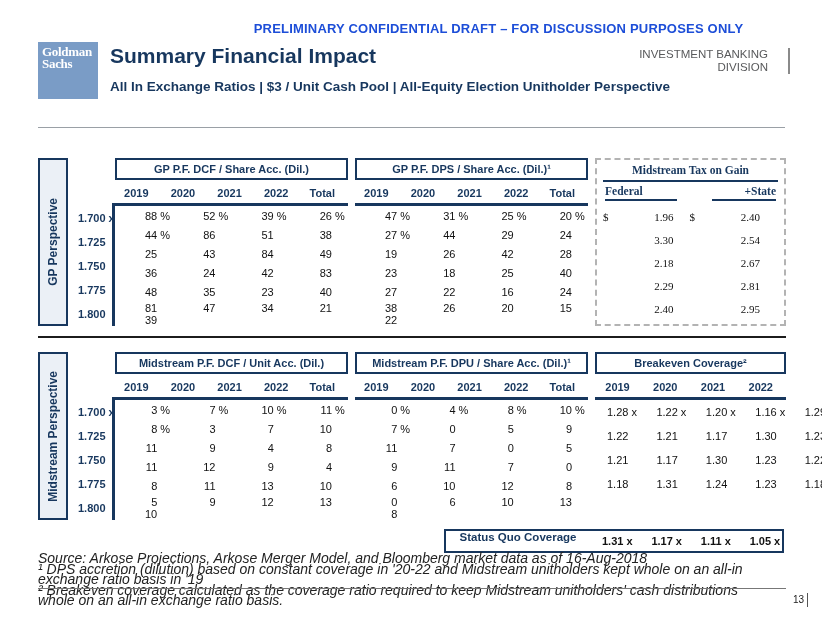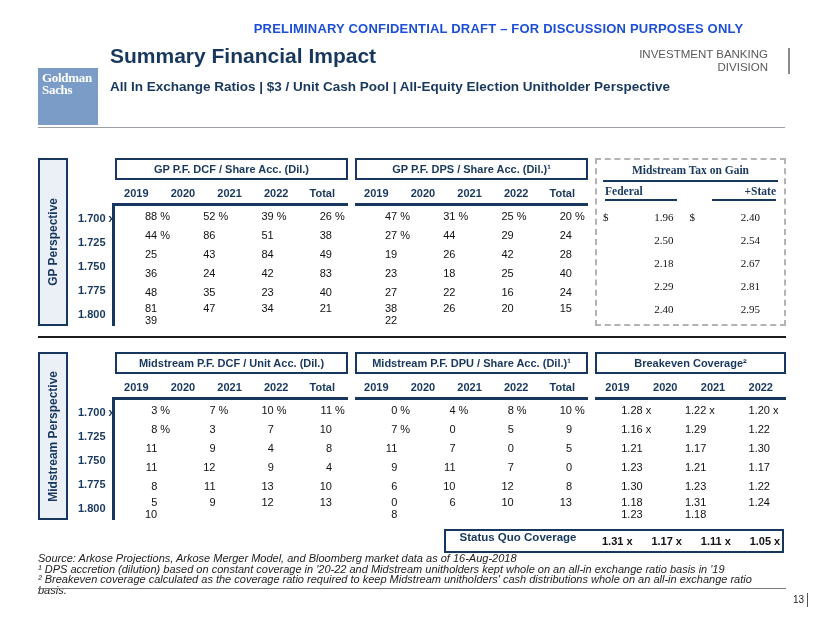--- a/index.html
+++ b/index.html
@@ -5,21 +5,21 @@
   html,body{margin:0;padding:0;background:#e9e9e9;}
   .slide{
     position:relative;width:822px;height:635px;margin:0 auto;background:#ffffff;
     font-family:"Liberation Sans",sans-serif;color:#111;overflow:hidden;
   }
   
   .banner{position:absolute;top:21px;left:200px;right:25px;text-align:center;
     color:#1d4ed8;font-weight:bold;font-size:13px;letter-spacing:.2px;}
   .logo{position:absolute;left:38px;top:42px;width:60px;height:57px;background:#7a9cc6;
     color:#fff;font-family:"Liberation Serif",serif;font-weight:bold;font-size:13px;
-    line-height:12px;padding:4px 0 8px 4px;box-sizing:border-box;letter-spacing:-0.3px;margin-top:26px;}
+    line-height:12px;padding:4px 0 8px 4px;box-sizing:border-box;letter-spacing:-0.3px;}
   .title{position:absolute;left:110px;top:44px;font-size:21px;font-weight:bold;color:#17375e;}
   .subtitle{position:absolute;left:110px;top:78px;width:575px;font-size:13.5px;
     font-weight:bold;color:#17375e;line-height:18px;}
   .division{position:absolute;right:32px;top:48px;text-align:right;color:#58595b;
     font-size:11.5px;line-height:13px;border-right:2px solid #8a8a8a;padding-right:20px;}
   .hrule{position:absolute;left:38px;right:37px;top:127px;border-top:1.5px solid #9aa0a6;}
 
   
   .tableblock{position:absolute;left:38px;width:748px;height:168px;}
   #gp{top:158px;} #mid{top:352px;}
@@ -37,21 +37,21 @@
   .sechead{height:22px;border:2px solid #17375e;box-sizing:border-box;display:flex;
     align-items:center;justify-content:center;font-weight:bold;color:#17375e;font-size:11px;background:#fff;}
   .yearrow{position:absolute;top:24px;left:0;right:0;height:21px;display:grid;
     grid-template-columns:repeat(5,1fr);}
   .yearrow.cols4{grid-template-columns:repeat(4,1fr);}
   .colhead{font-weight:bold;color:#17375e;font-size:11px;display:flex;align-items:center;
     justify-content:flex-end;padding-right:13px;}
   .secrule{position:absolute;top:45px;left:0;right:0;height:3px;background:#17375e;}
   .datagrid{position:absolute;top:48px;left:0;right:0;bottom:0;display:grid;
     grid-template-columns:repeat(4,1fr);grid-template-rows:repeat(5,1fr);}
-  .datagrid.cols4{grid-template-columns:repeat(3,1fr);}
+  .datagrid.cols4{grid-template-columns:repeat(5,1fr);}
   .cell{display:flex;align-items:center;font-size:11px;color:#111;}
   .cell .pfx{width:12px;text-align:left;}
   .cell .num{flex:1;text-align:right;}
   .cell .sfx{width:13px;text-align:left;padding-left:3px;}
 
   
   .taxbox{position:absolute;inset:0;border:2px dashed #b3b3b3;box-sizing:border-box;font-family:Liberation Serif, serif;}
   .taxtitle{margin:2px 6px 0;height:18px;border-bottom:2px solid #17375e;text-align:center;
     font-weight:bold;color:#17375e;font-size:11.5px;line-height:17px;}
   .taxheads{position:absolute;top:25px;left:8px;right:8px;display:flex;justify-content:space-between;}
@@ -65,21 +65,21 @@
   
   .statusbox{position:absolute;left:444px;top:529px;width:340px;height:24px;
     border:2.5px solid #17375e;box-sizing:border-box;display:flex;align-items:flex-start;background:#fff;}
   .statuslabel{flex:1;text-align:center;font-weight:bold;color:#17375e;font-size:11.5px;}
   .statusvals{width:192px;height:100%;display:grid;grid-template-columns:repeat(4,1fr);}
   .statusvals .cell .num,.statusvals .cell .sfx{font-weight:bold;}
 
   .middivider{position:absolute;left:38px;right:36px;top:336px;border-top:2px solid #1c1c1c;}
 
   
-  .footnotes{position:absolute;left:38px;top:553px;font-size:11px;font-style:italic;
+  .footnotes{position:absolute;left:38px;top:553px;font-size:14px;font-style:italic;
     color:#222;line-height:10.5px;width:740px;}
   .bottomrule{position:absolute;left:38px;right:36px;top:588px;border-top:1px solid #777;}
   .pagenum{position:absolute;right:14px;top:593px;font-size:10px;color:#222;
     border-right:1px solid #555;padding-right:3px;line-height:14px;}
 </style>
 </head>
 <body>
 
 <div class="slide">
 
@@ -425,21 +425,21 @@
               <span class="num">1.96</span>
               <span class="sfx"></span>
             </div>
             <div class="cell">
               <span class="pfx">$</span>
               <span class="num">2.40</span>
               <span class="sfx"></span>
             </div>
             <div class="cell">
               <span class="pfx"></span>
-              <span class="num">2.50</span>
+              <span class="num">3.30</span>
               <span class="sfx"></span>
             </div>
             <div class="cell">
               <span class="pfx"></span>
               <span class="num">2.54</span>
               <span class="sfx"></span>
             </div>
             <div class="cell">
               <span class="pfx"></span>
               <span class="num">2.18</span>

